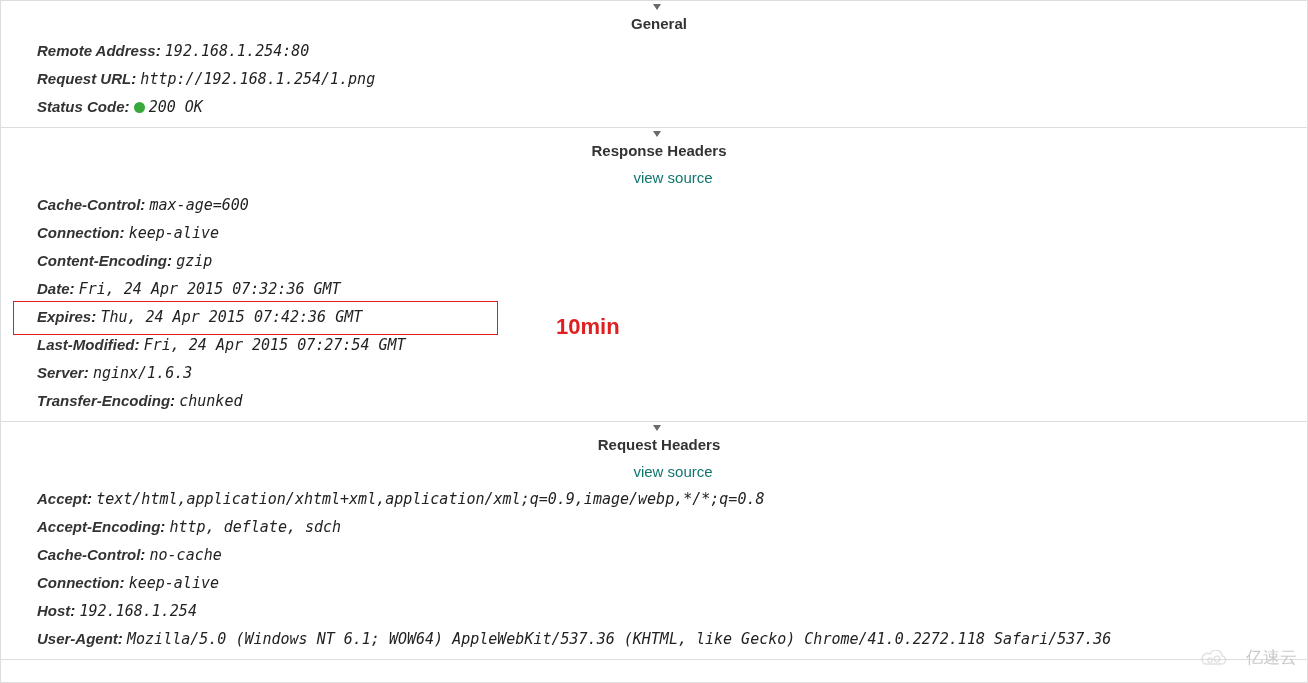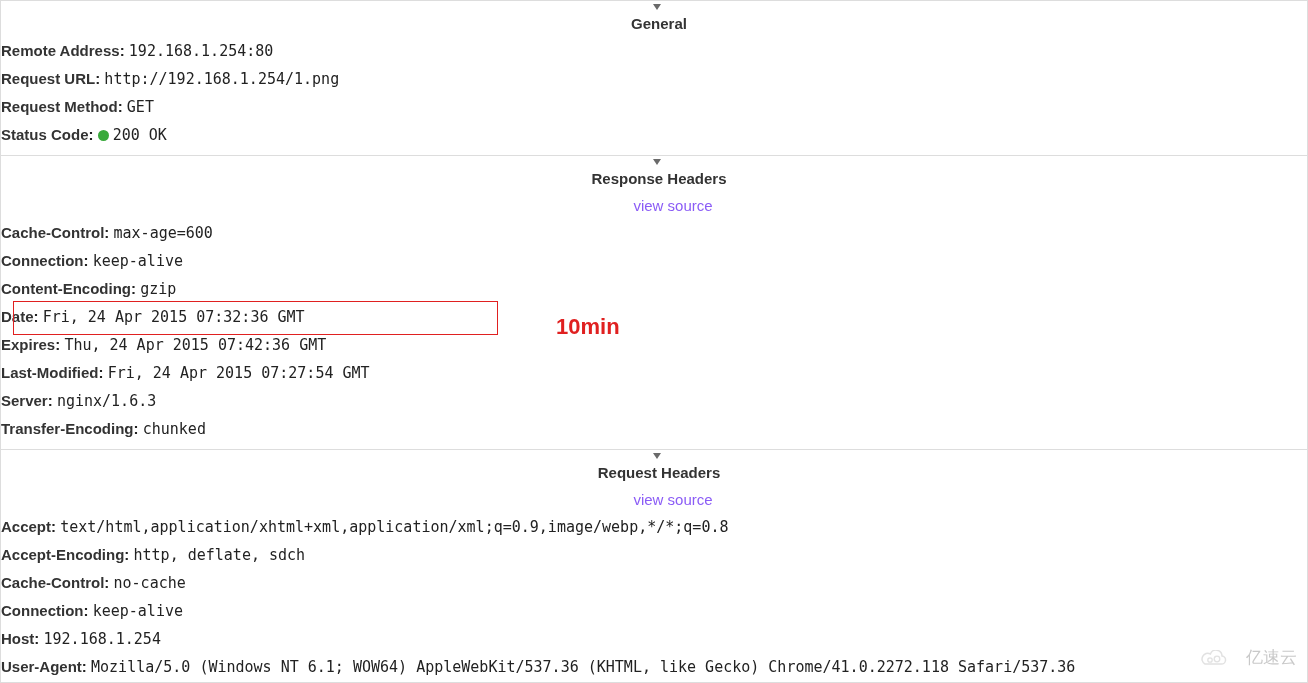--- a/index.html
+++ b/index.html
@@ -34,26 +34,26 @@
       border-right: 4px solid transparent;
       border-top: 6px solid #6a6a6a;
       margin-right: 4px;
       margin-top: 1px;
     }
     .section-title {
       font-weight: bold;
       color: #333;
     }
     .view-source {
-      color: #8b5cf6;
+      color: #0f766e;
       margin-left: 28px;
       font-size: 15px;
       font-weight: normal;
     }
-    .rows { padding-right: 10px; }
+    .rows { padding-left: 36px; padding-right: 10px; font-style: italic; }
     .row { line-height: 1.8; }
     .label {
       font-weight: bold;
       color: #333;
     }
     .colon { font-weight: bold; }
     .value {
       font-family: Consolas, "Lucida Console", monospace;
       color: #222;
       font-size: 15px;
@@ -100,24 +100,20 @@
   <div class="rows">
     <div class="row">
       <span class="label">Remote Address</span><span class="colon">:</span>
       <span class="value">192.168.1.254:80</span>
     </div>
     <div class="row">
       <span class="label">Request URL</span><span class="colon">:</span>
       <span class="value">http://192.168.1.254/1.png</span>
     </div>
     <div class="row">
-      <span class="label">Request Method</span><span class="colon">:</span>
-      <span class="value">GET</span>
-    </div>
-    <div class="row">
       <span class="label">Status Code</span><span class="colon">:</span>
       <span class="status-dot"></span><span class="value">200 OK</span>
     </div>
   </div>
 </div>
 
 <div class="section">
   <div class="section-header">
     <span class="toggle"></span>
     <span class="section-title">Response Headers</span>

